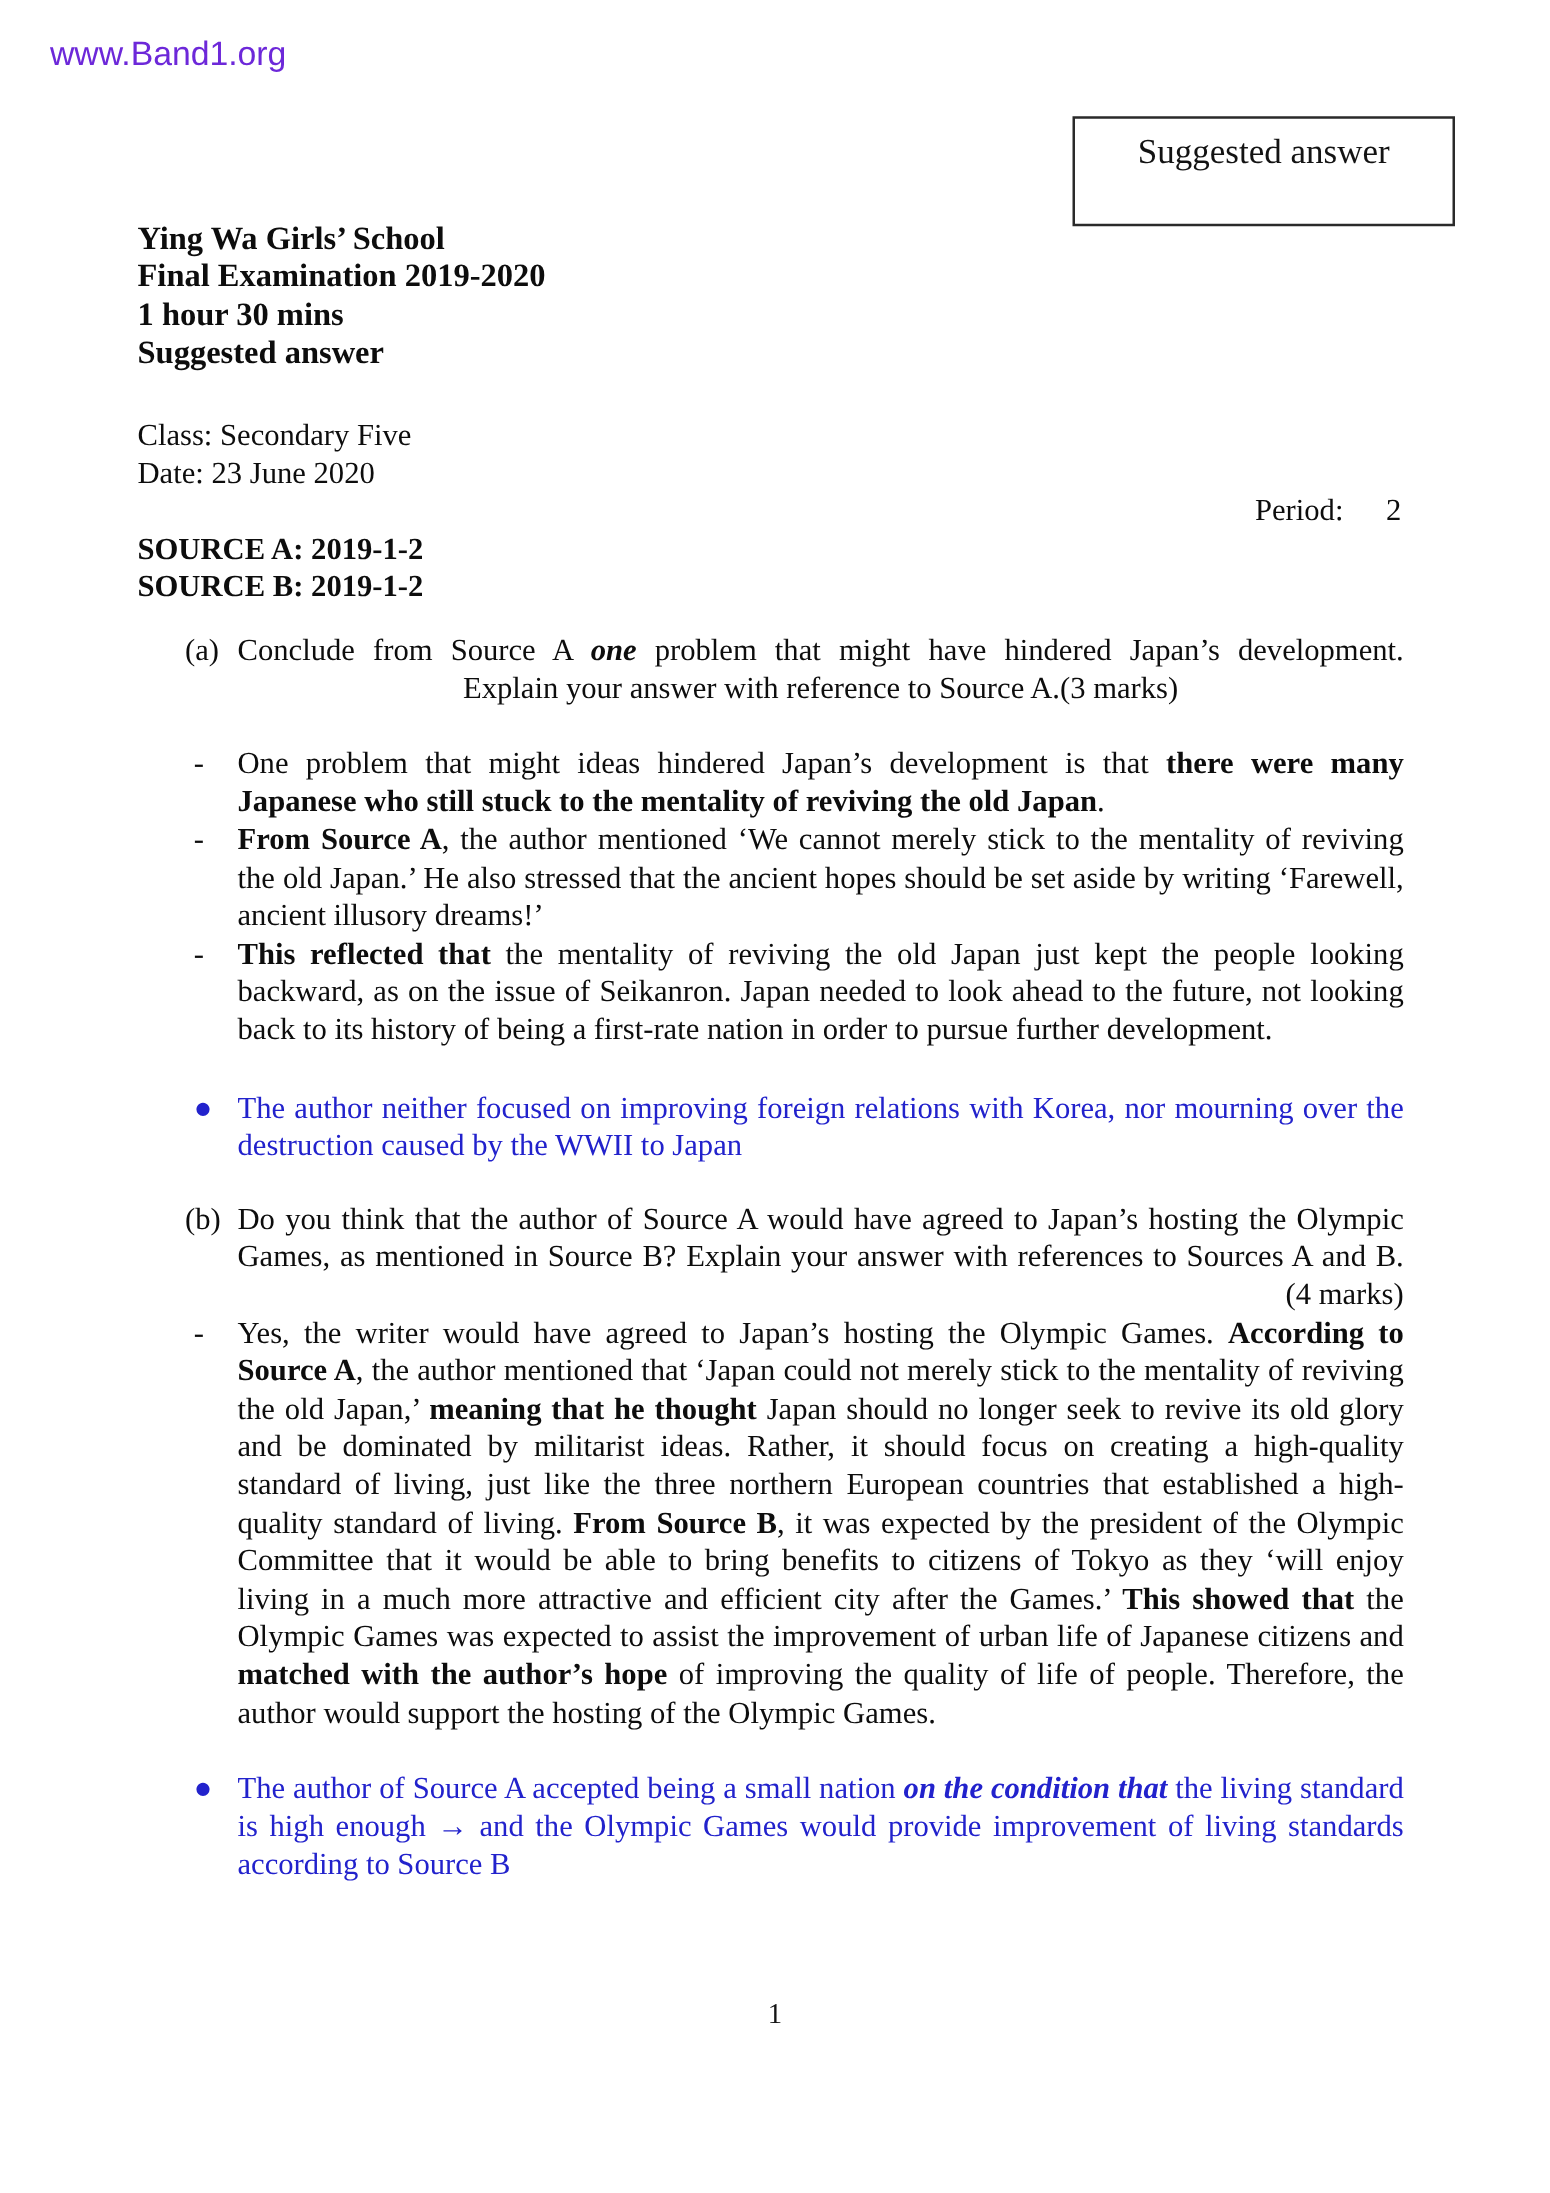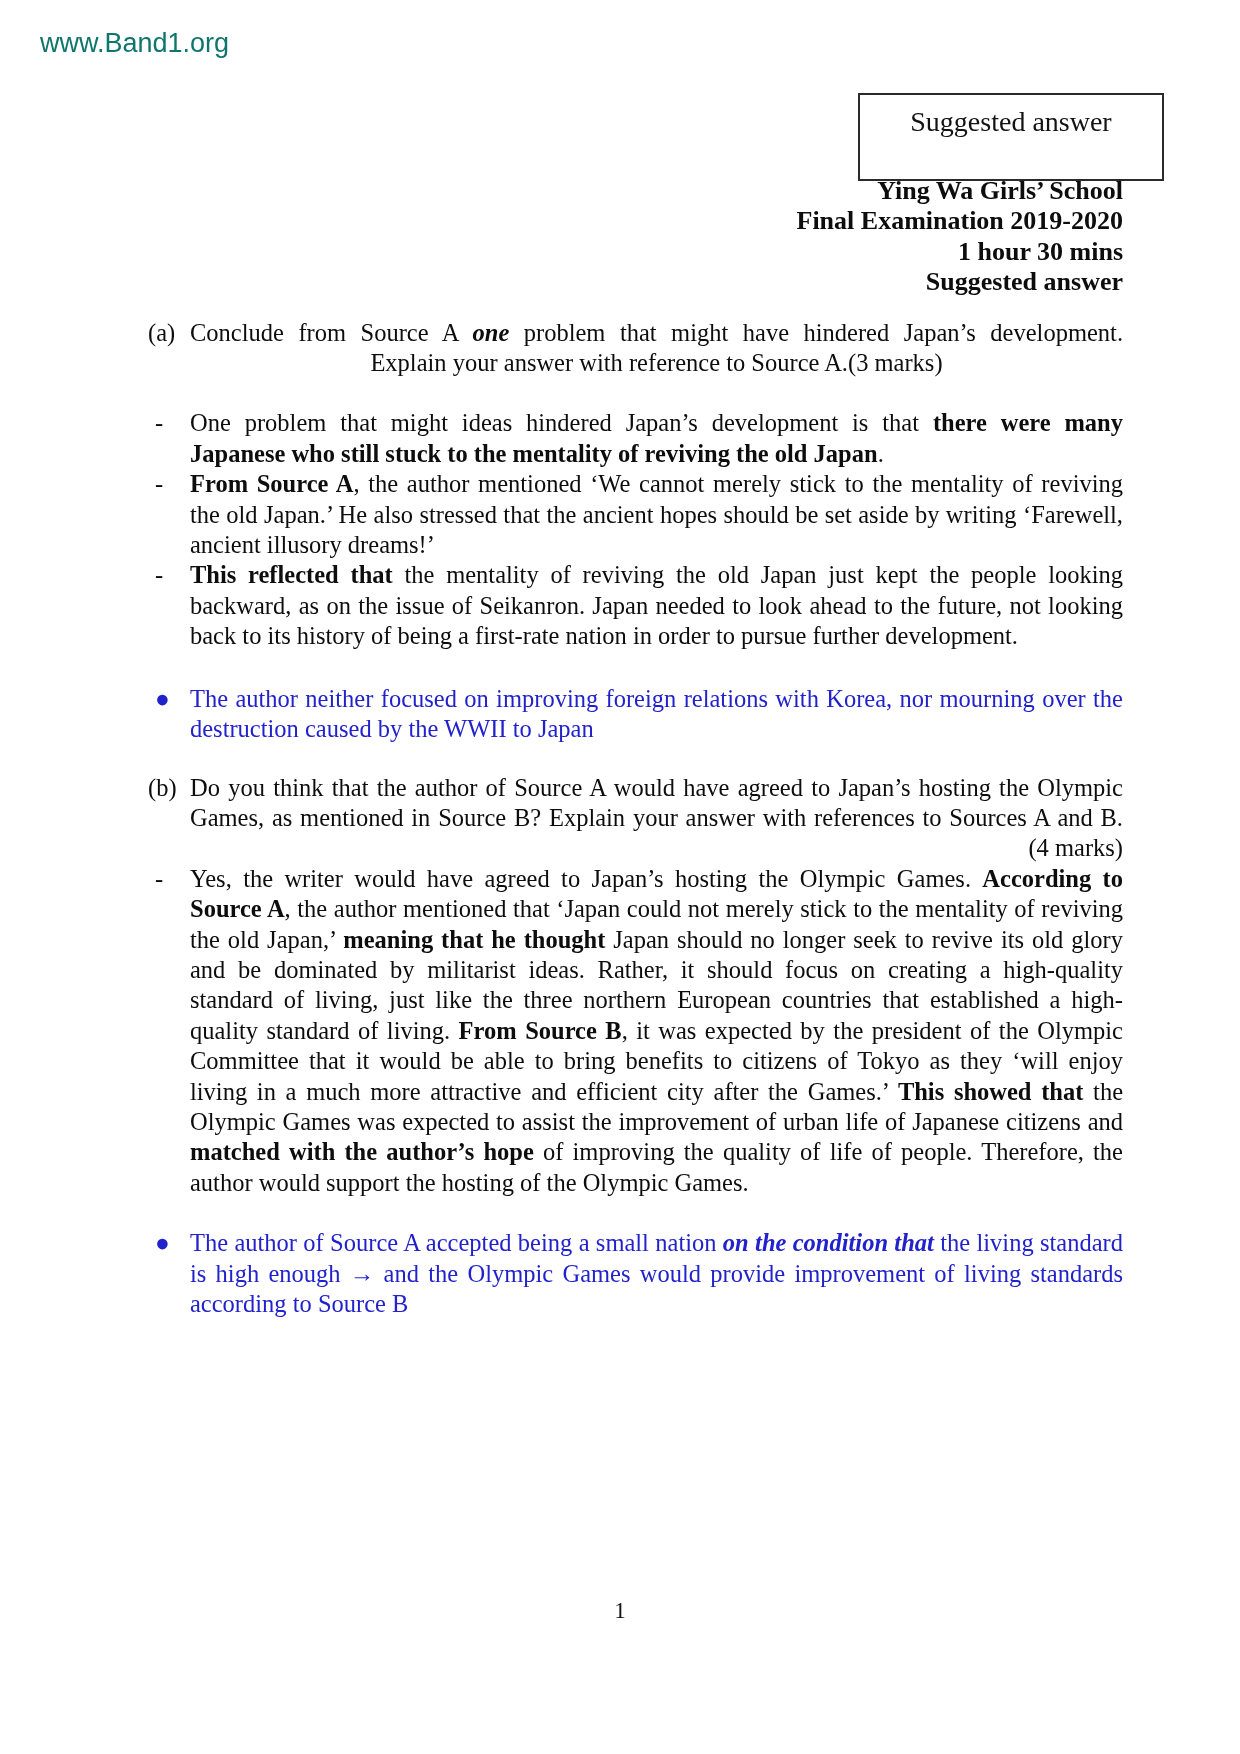--- a/index.html
+++ b/index.html
@@ -11,21 +11,21 @@
     font-family:"Liberation Serif", serif;
     color:#0d0d0d;
     overflow:hidden;
   }
   .watermark{
     position:absolute;
     left:40px;
     top:28px;
     font-family:"Liberation Sans", sans-serif;
     font-size:27px;
-    color:#0f766e;
+    color:#6d28d9;
   }
   .stamp-box{
     position:absolute;
     left:858px;
     top:93px;
     width:306px;
     height:88px;
     border:2px solid #2a2a2a;
     text-align:center;
     box-sizing:border-box;
@@ -36,21 +36,21 @@
   .content{
     position:absolute;
     left:110px;
     top:0;
     width:1013px;
     font-size:24.5px;
     line-height:30.4px;
   }
   .title-block{
     margin-top:176px;
-    text-align:right;
+    text-align:left;
     font-weight:bold;
     font-size:26px;
   }
   .meta-block{margin-top:36px;}
   .period-line{text-align:right;}
   .period-value{display:inline-block;margin-left:34px;padding-right:2px;}
   .sources-block{font-weight:bold;}
   .q-row{display:flex;padding-left:38px;}
   .q-label{width:42px;flex:none;}
   .q-body{flex:1;min-width:0;}
@@ -90,20 +90,31 @@
 
   <div class="content">
 
     <div class="title-block">
       <div>Ying Wa Girls’ School</div>
       <div>Final Examination 2019-2020</div>
       <div>1 hour 30 mins</div>
       <div>Suggested answer</div>
     </div>
 
+    <div class="meta-block">
+      <div>Class: Secondary Five</div>
+      <div>Date: 23 June 2020</div>
+      <div class="period-line">
+        <span>Period:</span><span class="period-value">2</span>
+      </div>
+      <div class="sources-block">
+        <div>SOURCE A: 2019-1-2</div>
+        <div>SOURCE B: 2019-1-2</div>
+      </div>
+    </div>
 
     <div class="q-row q-a">
       <span class="q-label">(a)</span>
       <div class="q-body">
         <div class="jfull"><span>Conclude from Source A </span><span style="font-weight: bold; font-style: italic;">one</span><span> problem that might have hindered Japan’s development.</span></div>
         <div class="q-line2">
           <span>Explain your answer with reference to Source A.</span>
           <span>(3 marks)</span>
         </div>
       </div>

